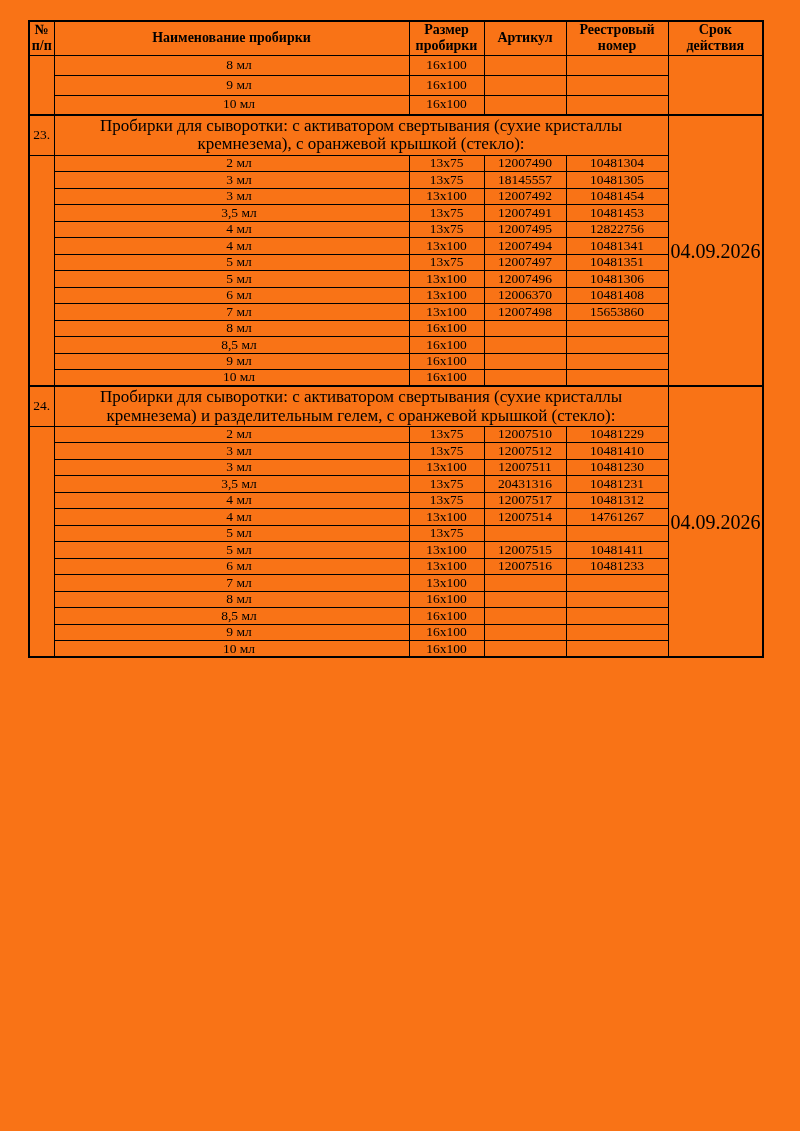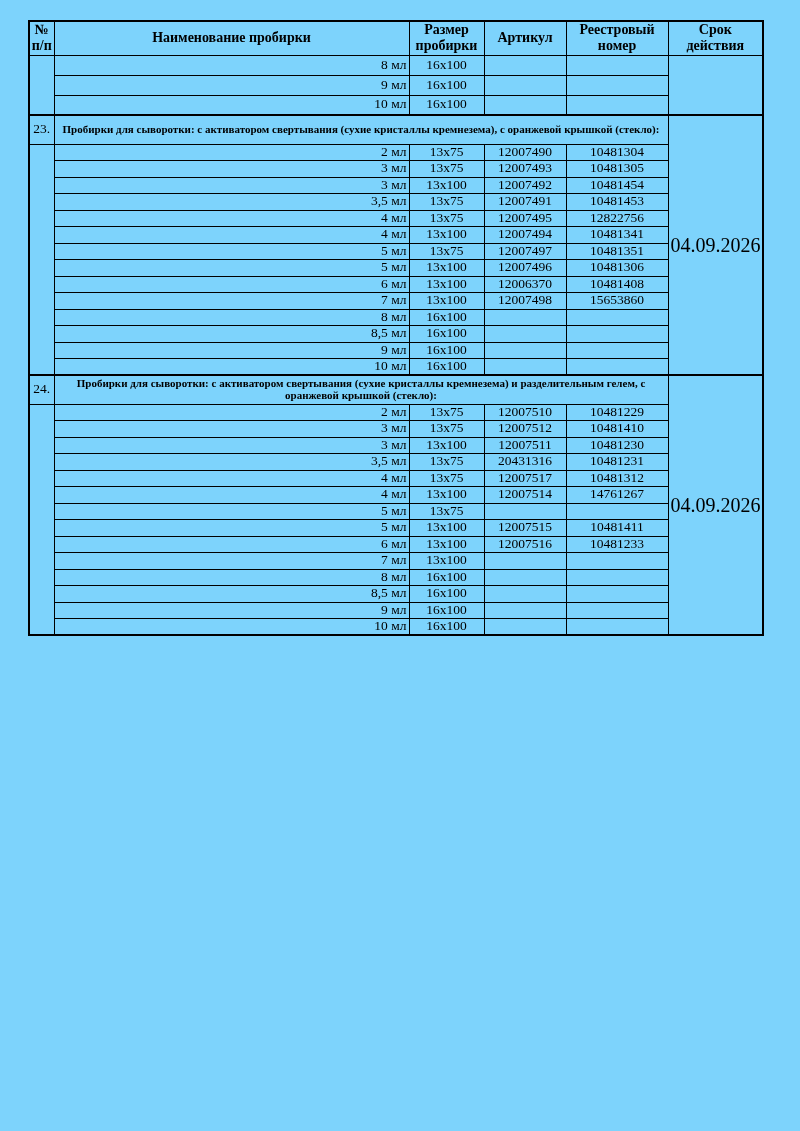--- a/index.html
+++ b/index.html
@@ -1,20 +1,20 @@
 <!DOCTYPE html>
 <html><head>
 <meta charset="utf-8">
 <style>
   * { box-sizing: border-box; }
   html, body { margin: 0; padding: 0; }
   .page {
     width: 800px;
     height: 1131px;
-    background: #7dd3fc;
+    background: #f97316;
     position: relative;
     font-family: "Liberation Serif", "DejaVu Serif", serif;
     color: #000000;
   }
   table.doc-table {
     position: absolute;
     left: 28px;
     top: 20px;
     width: 734px;
     border-collapse: collapse;
@@ -36,26 +36,26 @@
     padding: 0 1px;
   }
   .doc-table td {
     font-size: 13.5px;
     line-height: 1.1;
   }
   tr.row-top td { height: 20px; }
   tr.row-data td { height: 16.5px; }
   tr.row-sec td { height: 29px; border-top: 2px solid #000; }
   td.c-num   { text-align: center; padding: 0; margin-left: 48px; }
-  td.c-name  { text-align: right; padding-left: 17px; }
+  td.c-name  { text-align: center; padding-left: 17px; }
   td.c-size, td.c-art, td.c-reg { text-align: center; }
   td.c-title {
-    font-weight: bold;
+    font-weight: normal;
     text-align: center;
-    font-size: 11px;
+    font-size: 17px;
     line-height: 1.08;
     padding: 1px 0;
   }
   td.c-date  { text-align: center; font-size: 20px; }
 </style>
 </head>
 <body>
 
 <div class="page">
   <table class="doc-table">
@@ -106,21 +106,21 @@
         <tr class="row-data">
           <td class="c-num" rowspan="14"></td>
           <td class="c-name">2 мл</td>
           <td class="c-size">13x75</td>
           <td class="c-art">12007490</td>
           <td class="c-reg">10481304</td>
         </tr>
         <tr class="row-data">
           <td class="c-name">3 мл</td>
           <td class="c-size">13x75</td>
-          <td class="c-art">12007493</td>
+          <td class="c-art">18145557</td>
           <td class="c-reg">10481305</td>
         </tr>
         <tr class="row-data">
           <td class="c-name">3 мл</td>
           <td class="c-size">13x100</td>
           <td class="c-art">12007492</td>
           <td class="c-reg">10481454</td>
         </tr>
         <tr class="row-data">
           <td class="c-name">3,5 мл</td>

